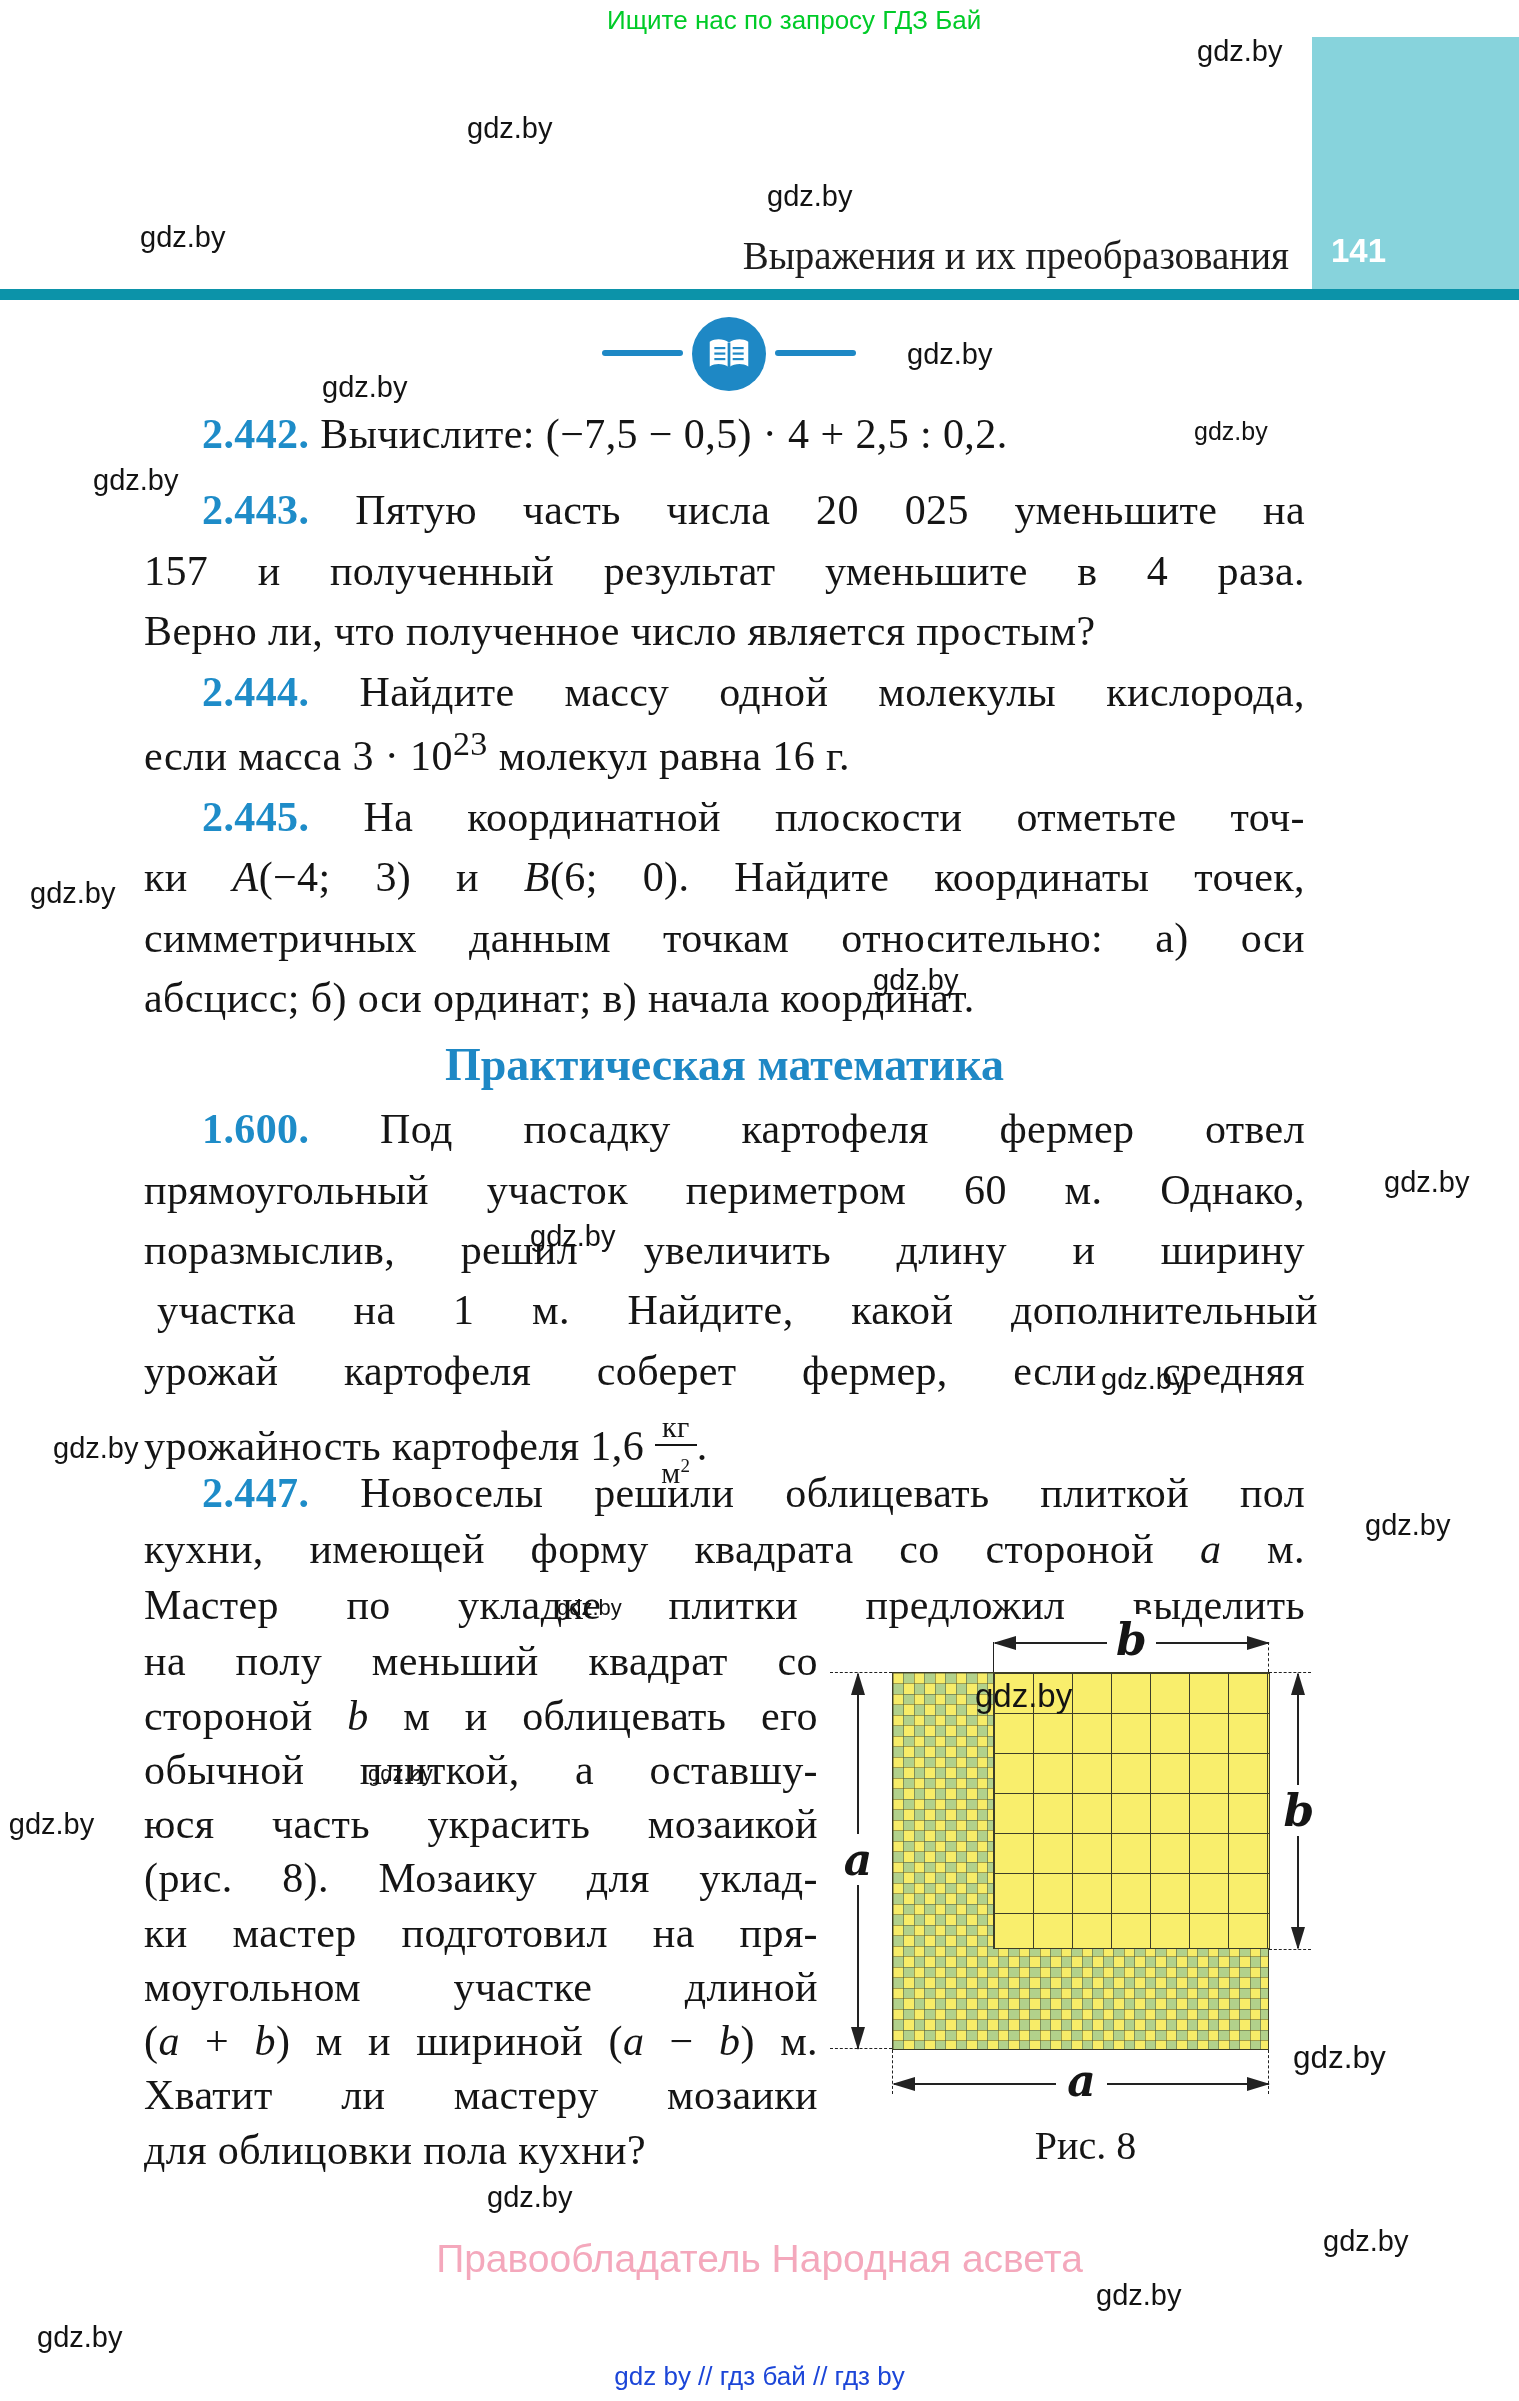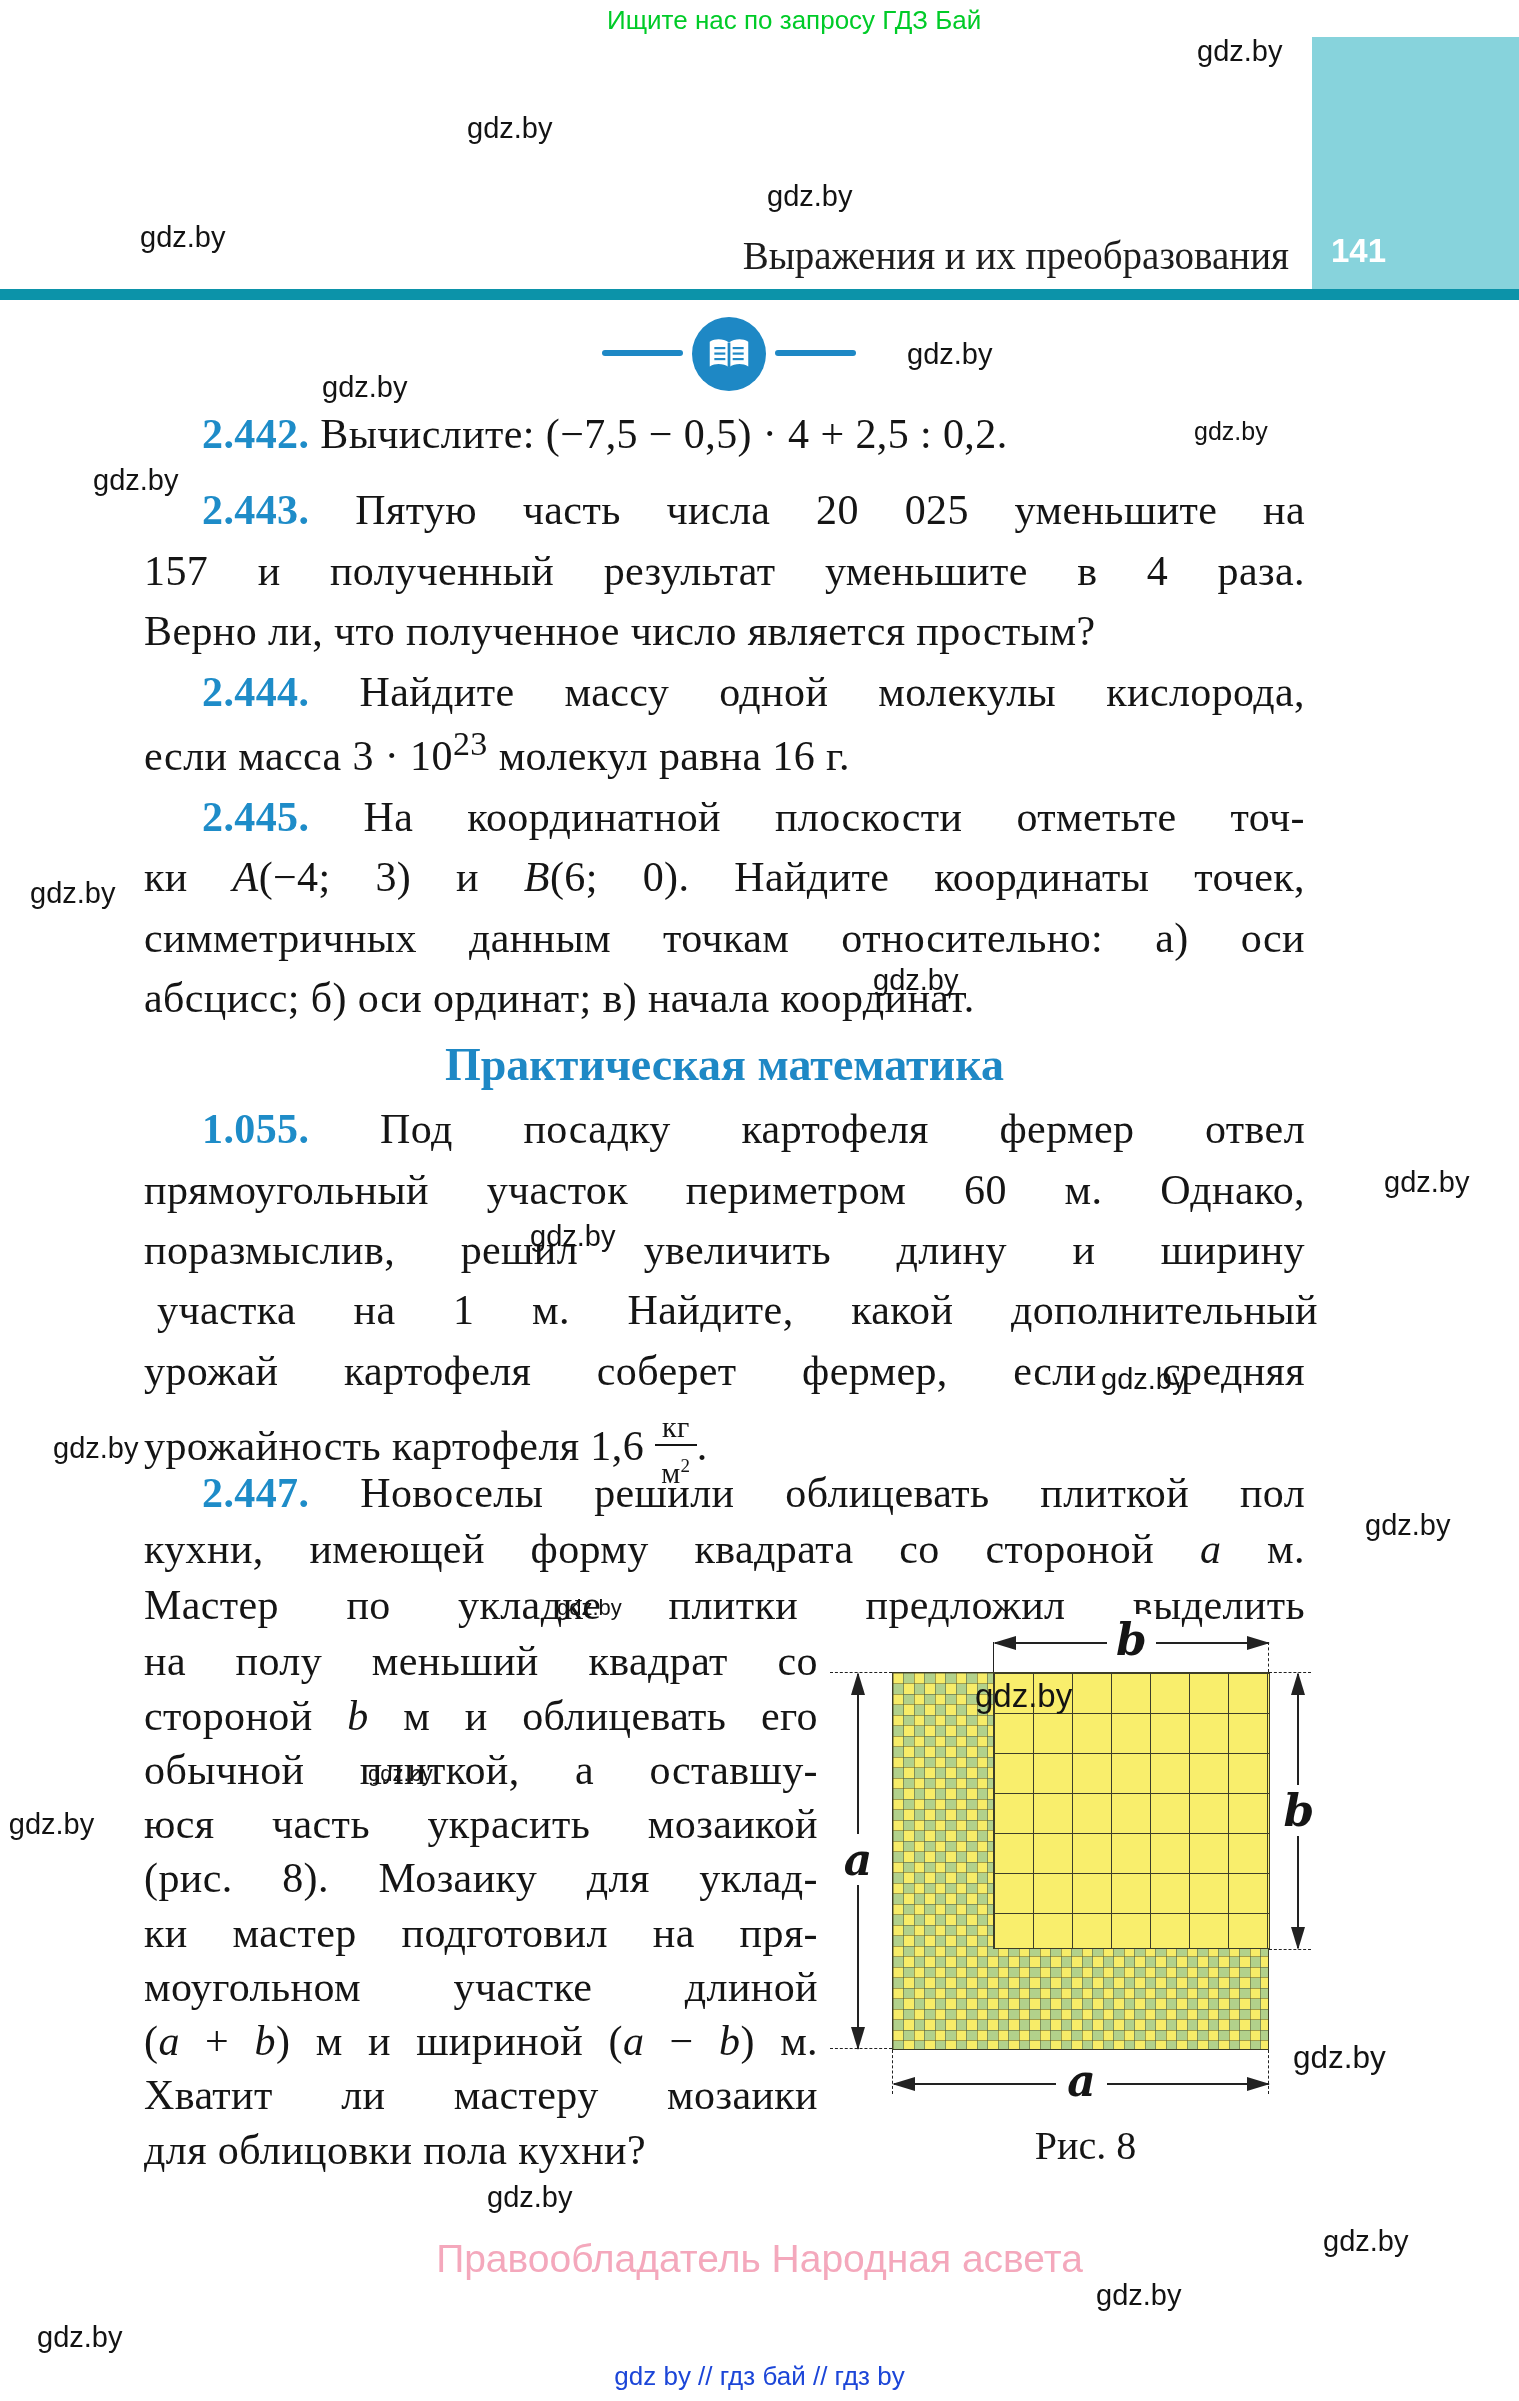--- a/index.html
+++ b/index.html
@@ -142,21 +142,21 @@
   </div>
   <div class="line j" style="top:854px;">
     <span>ки </span><span class="it">A</span><span>(−4; 3) и </span><span class="it">B</span><span>(6; 0). Найдите координаты точек,</span>
   </div>
   <div class="line j" style="top:915px;">симметричных данным точкам относительно: а) оси</div>
   <div class="line" style="top:975px;">абсцисс; б) оси ординат; в) начала координат.</div>
 
   <div class="shead">Практическая математика</div>
 
   <div class="line j" style="top:1106px;text-indent:58px;">
-    <span class="num">1.055.</span>
+    <span class="num">1.600.</span>
     <span>Под посадку картофеля фермер отвел</span>
   </div>
   <div class="line j" style="top:1167px;">прямоугольный участок периметром 60 м. Однако,</div>
   <div class="line j" style="top:1227px;">поразмыслив, решил увеличить длину и ширину</div>
   <div class="line j" style="top:1287px;margin-left:13px;">участка на 1 м. Найдите, какой дополнительный</div>
   <div class="line j" style="top:1348px;">урожай картофеля соберет фермер, если средняя</div>
   <div class="line" style="top:1411px;height:88px;">
     <span>урожайность картофеля 1,6 </span><span class="frac"><span class="t">кг</span><span class="b"><span>м</span><sup>2</sup></span></span><span>.</span>
   </div>
 

